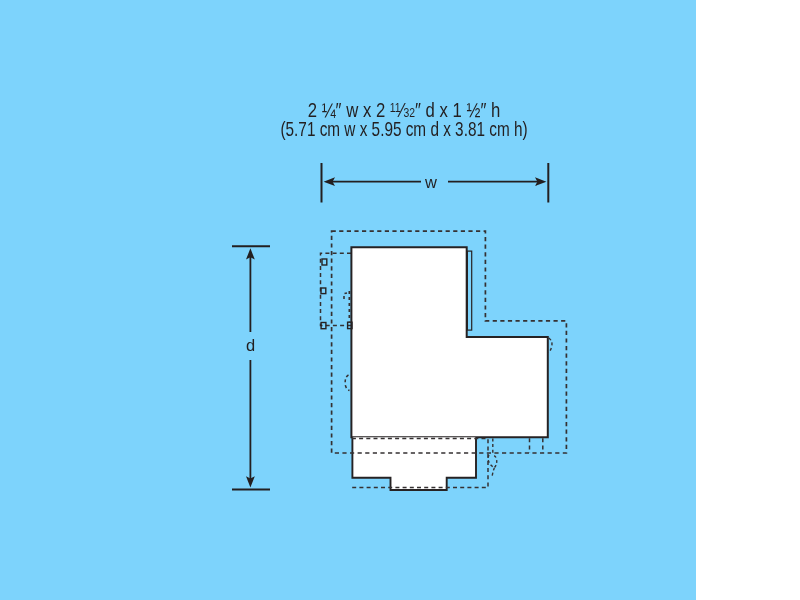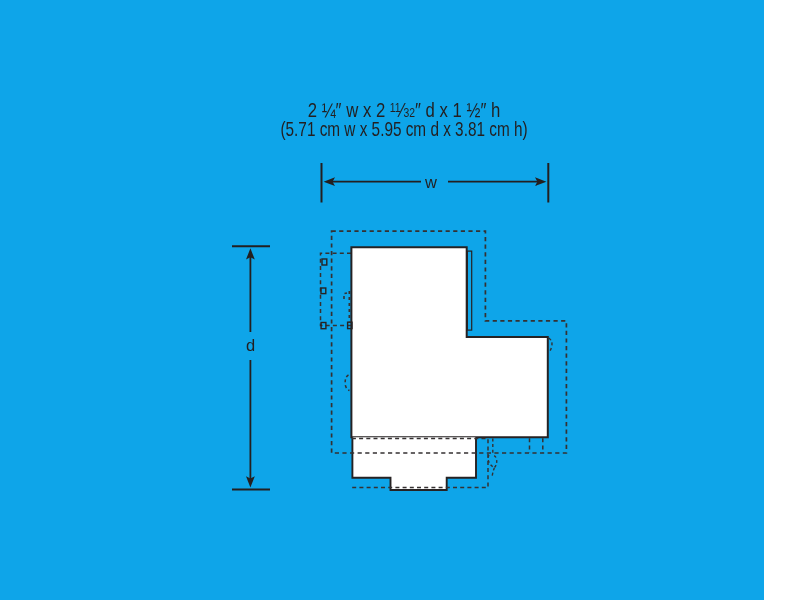--- a/index.html
+++ b/index.html
@@ -1,16 +1,16 @@
 <!DOCTYPE html>
 <html><head>
 <meta charset="utf-8">
 <style>
   html,body{margin:0;padding:0;background:#ffffff;}
-  .page{position:relative;width:764px;height:600px;background:#0ea5e9;overflow:hidden;
+  .page{position:relative;width:696px;height:600px;background:#7dd3fc;overflow:hidden;
         font-family:"Liberation Sans",sans-serif;}
   .dim1,.dim2{position:absolute;left:0;width:808px;text-align:center;
         font-size:19.8px;color:#231f20;line-height:20px;
         transform-origin:404px 50%;}
   .dim1{top:98px;transform:scaleX(0.845);}
   .dim2{top:119px;transform:scaleX(0.775);}
   sup.f{font-size:12.3px;vertical-align:5.1px;letter-spacing:0;}
   sub.f{font-size:12.3px;vertical-align:0;letter-spacing:0;}
 </style>
 </head>

